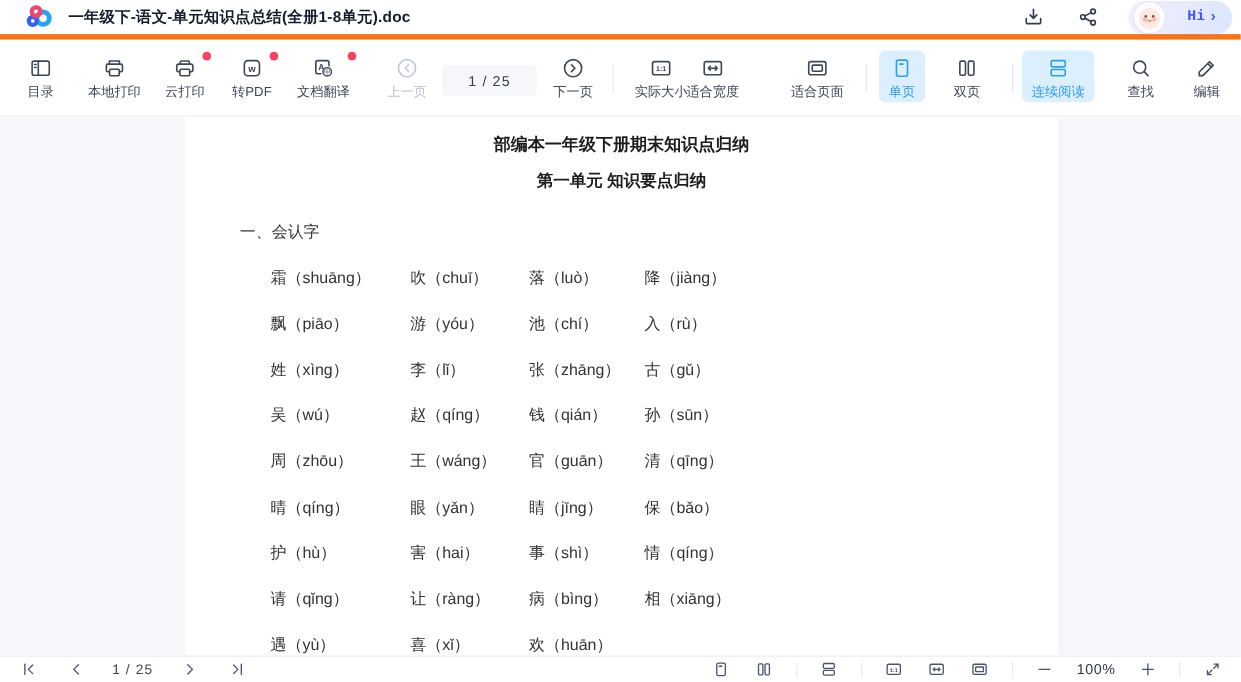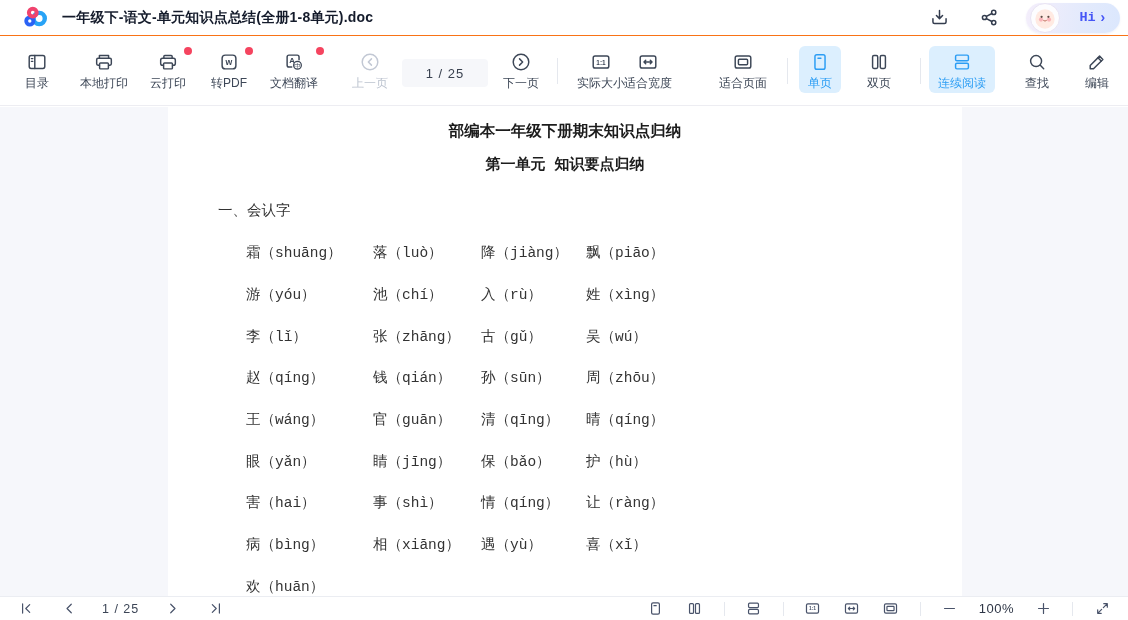--- a/index.html
+++ b/index.html
@@ -1,21 +1,21 @@
 <!DOCTYPE html>
 <html><head>
 <meta charset="utf-8">
 <style>
   * { margin:0; padding:0; box-sizing:border-box; }
   html,body { width:1128px; height:620px; overflow:hidden;
     font-family:"Liberation Sans","DejaVu Sans",sans-serif; background:#fff; }
 
   
   .titlebar { height:36px; display:flex; align-items:center; padding:0 8px 0 16px;
-    background:#fff; border-bottom:1px solid #f97316; position:relative; z-index:5; }
+    background:#fff; border-bottom:5px solid #f97316; position:relative; z-index:5; }
   .logo { width:28px; height:28px; margin:0 12px 0 6px; flex:0 0 auto; }
   .doc-title { font-size:14px; font-weight:700; color:#141b2b; letter-spacing:.2px; }
   .tb-right { margin-left:auto; display:flex; align-items:center; gap:24px; }
   .icon-btn { width:26px; height:26px; display:flex; align-items:center; justify-content:center; cursor:pointer; }
   .icon-btn svg { width:21px; height:21px; stroke:#333c4e; fill:none; stroke-width:1.7;
     stroke-linecap:round; stroke-linejoin:round; }
   .hi-pill { position:relative; width:94px; height:30px; border-radius:16px;
     background:linear-gradient(100deg,#f4eefb 0%,#e3eafc 60%,#dbe7fd 100%);
     display:flex; align-items:center; justify-content:flex-end; padding-right:13px;
     cursor:pointer; box-shadow:0 1px 2px rgba(120,130,200,.12);font-family:Liberation Mono, monospace; }
@@ -39,21 +39,21 @@
   .tbtn.disabled .lbl { color:#bcc3cf; }
   .dot { position:absolute; top:1px; right:3px; width:8px; height:8px; border-radius:50%;
     background:#f5445f; }
   .pagebox { position:absolute; left:402px; top:23px; width:86px; height:28px;
     background:#f6f7fa; border-radius:4px; display:flex; align-items:center; justify-content:center;
     font-size:13px; color:#39414f; cursor:text; letter-spacing:1px; }
   .vsep { position:absolute; top:22px; width:1px; height:26px; background:#e5e8ee; }
 
   
   .canvas { position:absolute; top:107px; left:0; right:0; bottom:24px;
-    background:#f6f7fb; overflow:hidden;font-family:Liberation Mono, monospace; }
+    background:#f6f7fb; overflow:hidden; }
   .page { position:absolute; left:168px; top:0; width:794px; height:100%; background:#fff; }
   .doc-h1 { margin-top:14px; text-align:center; font-size:15.5px; font-weight:700; color:#1c1c1c; }
   .doc-h2 { margin-top:13px; text-align:center; font-size:15px; font-weight:700; color:#1c1c1c; }
   .doc-section { margin:27px 0 0 50px; font-size:14.5px; color:#333; }
   .word-grid { margin:12px 0 0 78px; display:grid;
     grid-template-columns:127px 108px 105px auto; grid-auto-rows:41.7px;text-align:center; }
   .word-grid span { display:flex; align-items:center; font-size:14.5px; color:#333; white-space:nowrap; }
 
   
   .statusbar { position:absolute; left:0; right:0; bottom:0; height:24px; background:#fff;
@@ -249,20 +249,21 @@
   </div>
 </div>
 
 <div class="canvas">
   <div class="page">
     <div class="doc-h1">部编本一年级下册期末知识点归纳</div>
     <div class="doc-h2">第一单元 知识要点归纳</div>
     <div class="doc-section">一、会认字</div>
     <div class="word-grid">
       <span>霜（shuāng）</span>
+      <span>吹（chuī）</span>
       <span>落（luò）</span>
       <span>降（jiàng）</span>
       <span>飘（piāo）</span>
       <span>游（yóu）</span>
       <span>池（chí）</span>
       <span>入（rù）</span>
       <span>姓（xìng）</span>
       <span>李（lǐ）</span>
       <span>张（zhāng）</span>
       <span>古（gǔ）</span>
@@ -275,20 +276,21 @@
       <span>官（guān）</span>
       <span>清（qīng）</span>
       <span>晴（qíng）</span>
       <span>眼（yǎn）</span>
       <span>睛（jīng）</span>
       <span>保（bǎo）</span>
       <span>护（hù）</span>
       <span>害（hai）</span>
       <span>事（shì）</span>
       <span>情（qíng）</span>
+      <span>请（qǐng）</span>
       <span>让（ràng）</span>
       <span>病（bìng）</span>
       <span>相（xiāng）</span>
       <span>遇（yù）</span>
       <span>喜（xǐ）</span>
       <span>欢（huān）</span>
     </div>
   </div>
 </div>
 

